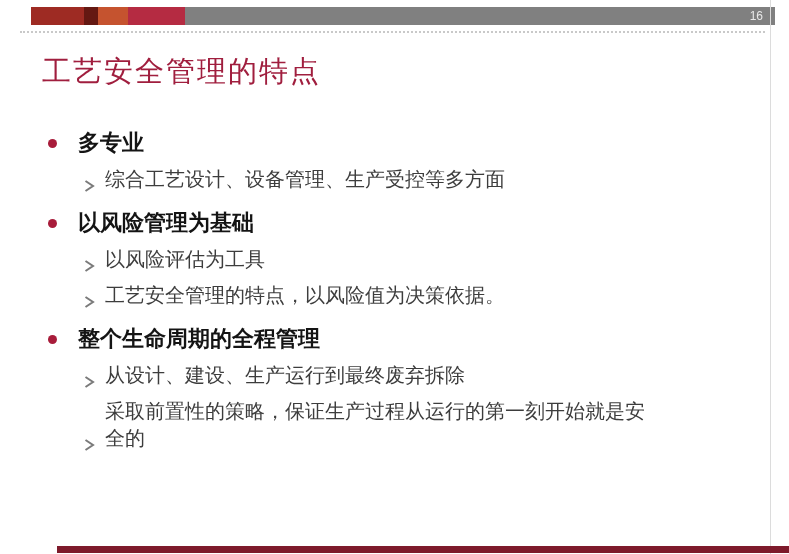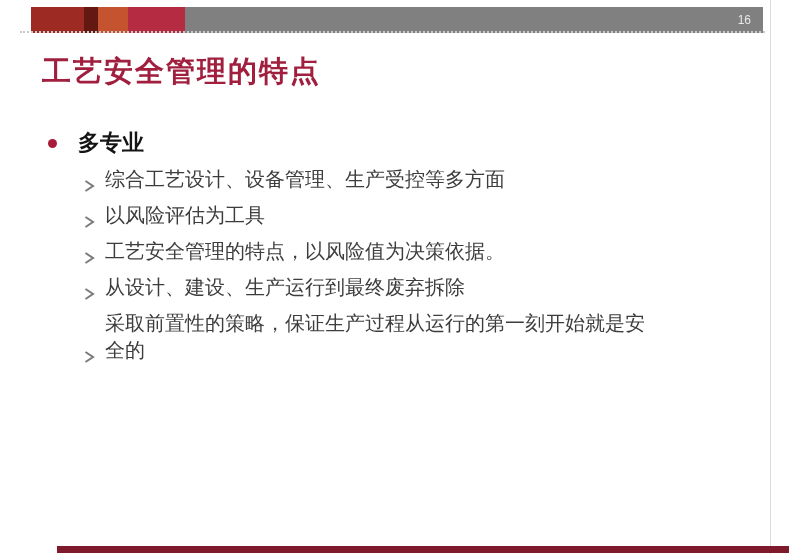--- a/index.html
+++ b/index.html
@@ -7,21 +7,21 @@
     width: 789px; height: 554px;
     background: #ffffff;
     font-family: "Liberation Sans", "DejaVu Sans", sans-serif;
     position: relative;
     overflow: hidden;
   }
   .page { position: absolute; inset: 0; background: #ffffff; }
 
   
   .top-strip {
-    position: absolute; left: 31px; top: 7px; height: 26px; right: 26px;
+    position: absolute; left: 31px; top: 7px; height: 18px; right: 14px;
     display: flex; align-items: stretch;
   }
   .accent { height: 100%; }
   .accent-1 { width: 53px; background: #9E2B23; }
   .accent-2 { width: 14px; background: #641812; }
   .accent-3 { width: 30px; background: #C5532F; }
   .accent-4 { width: 57px; background: #B52B42; }
   .gray-bar {
     flex: 1; background: #808080;
     display: flex; align-items: center; justify-content: flex-end;
@@ -32,21 +32,21 @@
   }
 
   .dotted-line {
     position: absolute; left: 20px; top: 31px; width: 745px; height: 0;
     border-bottom: 2px dotted #c9c9c9;
   }
 
   .slide-title {
     position: absolute; left: 42px; top: 52px; margin: 0;
     font-family: "DejaVu Serif", "Liberation Serif", serif;
-    font-size: 29px; font-weight: bold; color: #A01E3E;
+    font-size: 29px; font-weight: normal; color: #A01E3E;
     letter-spacing: 2px;
   }
 
   .content {
     position: absolute; left: 42px; top: 122px; width: 710px;
     display: flex; flex-direction: column;
   }
   .main-item {
     display: flex; align-items: center;
     margin: 6px 0 8px 0;
@@ -103,37 +103,45 @@
     </div>
     <div class="sub-item">
       <span class="arrow">
         <svg width="11" height="14" viewBox="0 0 11 14">
             <path d="M1.5 2 L9 7 L1.5 12" fill="none" stroke="#7a7a7a" stroke-width="2"></path>
           </svg>
       </span>
       <span class="sub-text">综合工艺设计、设备管理、生产受控等多方面</span>
     </div>
 
+    <div class="main-item">
+      <span class="dot"></span>
+      <span>以风险管理为基础</span>
+    </div>
     <div class="sub-item">
       <span class="arrow">
         <svg width="11" height="14" viewBox="0 0 11 14">
             <path d="M1.5 2 L9 7 L1.5 12" fill="none" stroke="#7a7a7a" stroke-width="2"></path>
           </svg>
       </span>
       <span class="sub-text">以风险评估为工具</span>
     </div>
     <div class="sub-item">
       <span class="arrow">
         <svg width="11" height="14" viewBox="0 0 11 14">
             <path d="M1.5 2 L9 7 L1.5 12" fill="none" stroke="#7a7a7a" stroke-width="2"></path>
           </svg>
       </span>
       <span class="sub-text">工艺安全管理的特点，以风险值为决策依据。</span>
     </div>
 
+    <div class="main-item">
+      <span class="dot"></span>
+      <span>整个生命周期的全程管理</span>
+    </div>
     <div class="sub-item">
       <span class="arrow">
         <svg width="11" height="14" viewBox="0 0 11 14">
             <path d="M1.5 2 L9 7 L1.5 12" fill="none" stroke="#7a7a7a" stroke-width="2"></path>
           </svg>
       </span>
       <span class="sub-text">从设计、建设、生产运行到最终废弃拆除</span>
     </div>
     <div class="sub-item">
       <span class="arrow">

